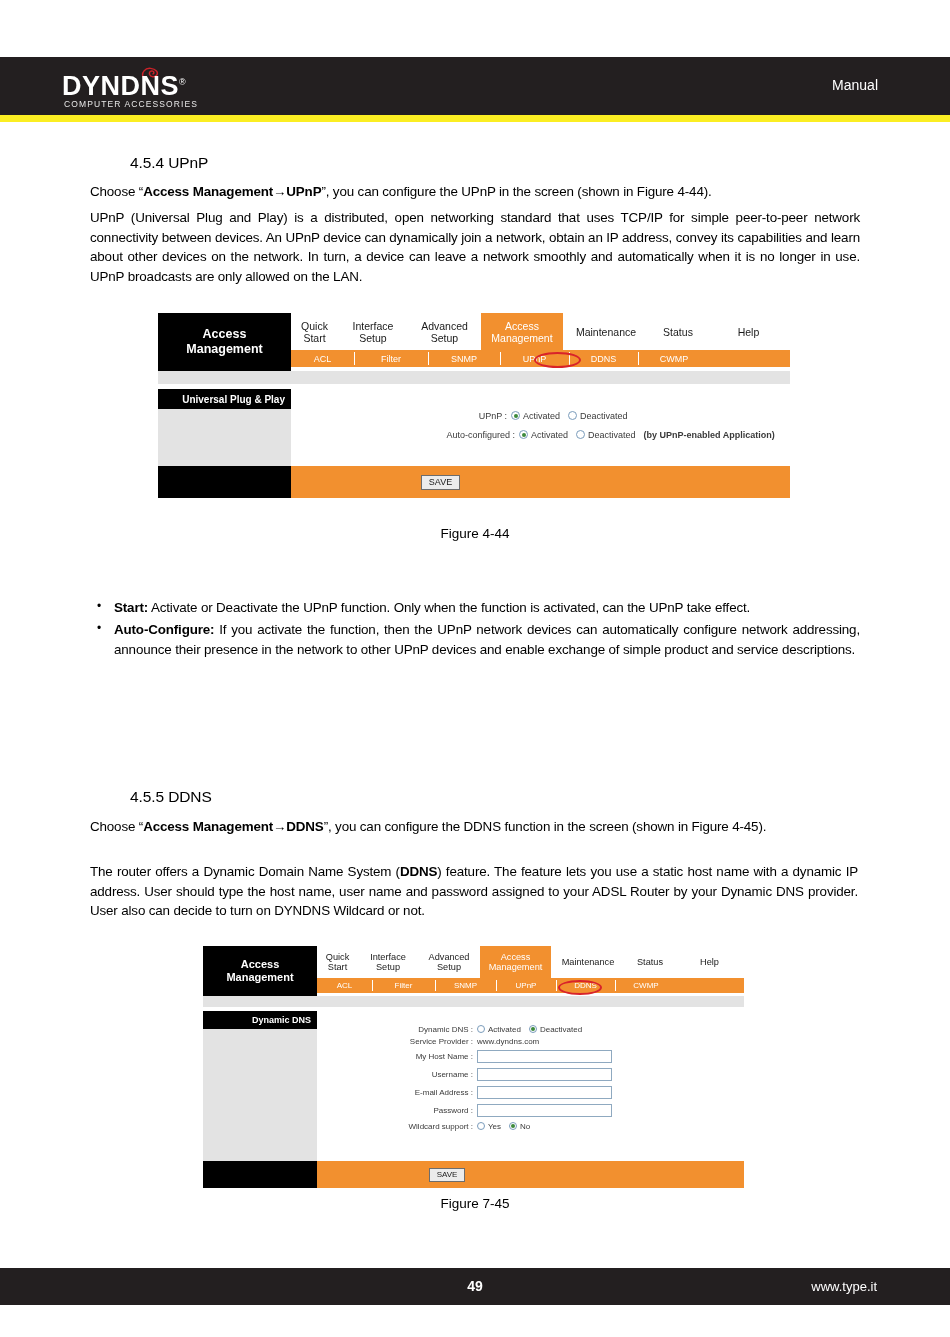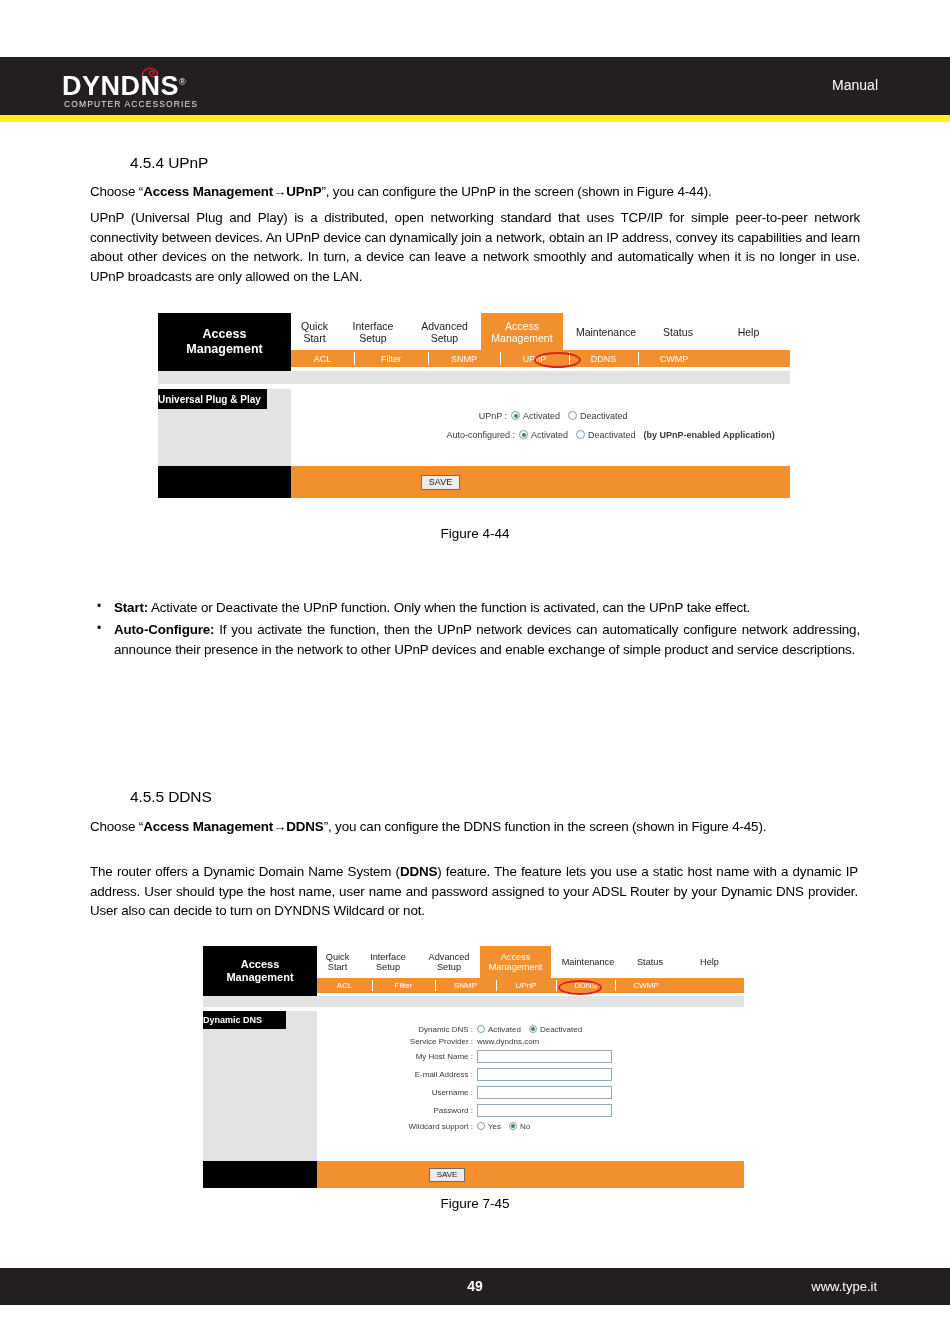--- a/index.html
+++ b/index.html
@@ -201,21 +201,21 @@
     width: 100%;
   }
   .ru-bodyrow {
     display: flex;
     align-items: stretch;
     background: #ffffff;
   }
   .ru-sidecol {
     background: #e3e3e3;
     display: flex;
-    flex-direction: row;
+    flex-direction: column;
     box-sizing: border-box;
   }
   .ru-sidehead {
     background: #000000;
     color: #ffffff;
     font-weight: bold;
     display: flex;
     align-items: center;
     justify-content: flex-end;
     box-sizing: border-box;
@@ -461,21 +461,21 @@
         </div>
       </div>
       <div class="ru-circle" style="left:355px; top:34px; width:44px; height:15px;"></div>
     </div>
 
     <div class="ru-greyband" style="height:11px;"></div>
     <div style="height:4px; background:#ffffff;"></div>
 
     <div class="ru-bodyrow" style="height:150px;">
       <div class="ru-sidecol" style="width:114px;">
-        <div class="ru-sidehead" style="height:18px; font-size:9px; padding-right:24px;">Dynamic DNS</div>
+        <div class="ru-sidehead" style="height:18px; font-size:9px; padding-right:6px;">Dynamic DNS</div>
         <div class="ru-sidefill"></div>
       </div>
       <div class="ru-form" style="padding-top:14px;">
 
         <div class="ru-frow" style="margin-bottom:3px;">
           <div class="ru-flabel" style="width:160px; font-size:8px;">Dynamic DNS :</div>
           <div class="ru-fvalue" style="font-size:8px;">
             <span class="ru-radio" style="width:8px; height:8px;"></span>
             <span class="ru-radiolabel">Activated</span>
             <span class="ru-radio checked" style="width:8px; height:8px;"></span>
@@ -487,26 +487,26 @@
           <div class="ru-flabel" style="width:160px; font-size:8px;">Service Provider :</div>
           <div class="ru-fvalue" style="font-size:8px;">www.dyndns.com</div>
         </div>
 
         <div class="ru-frow" style="margin-bottom:5px;">
           <div class="ru-flabel" style="width:160px; font-size:8px;">My Host Name :</div>
           <div class="ru-input" style="width:135px; height:13px;"></div>
         </div>
 
         <div class="ru-frow" style="margin-bottom:5px;">
+          <div class="ru-flabel" style="width:160px; font-size:8px;">Username :</div>
+          <div class="ru-input" style="width:135px; height:13px;"></div>
+        </div>
+
+        <div class="ru-frow" style="margin-bottom:5px;">
           <div class="ru-flabel" style="width:160px; font-size:8px;">E-mail Address :</div>
-          <div class="ru-input" style="width:135px; height:13px;"></div>
-        </div>
-
-        <div class="ru-frow" style="margin-bottom:5px;">
-          <div class="ru-flabel" style="width:160px; font-size:8px;">Username :</div>
           <div class="ru-input" style="width:135px; height:13px;"></div>
         </div>
 
         <div class="ru-frow" style="margin-bottom:5px;">
           <div class="ru-flabel" style="width:160px; font-size:8px;">Password :</div>
           <div class="ru-input" style="width:135px; height:13px;"></div>
         </div>
 
         <div class="ru-frow">
           <div class="ru-flabel" style="width:160px; font-size:8px;">Wildcard support :</div>

